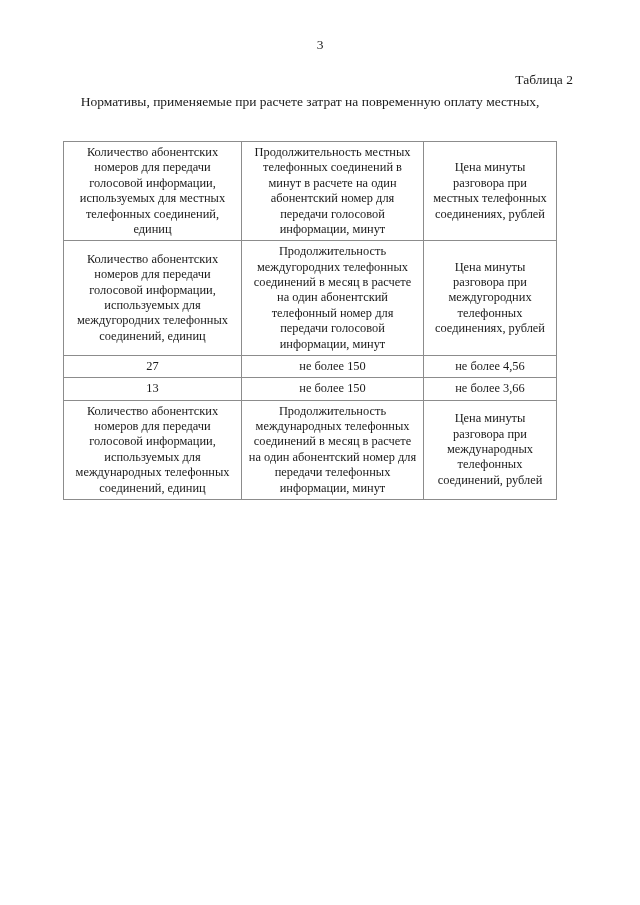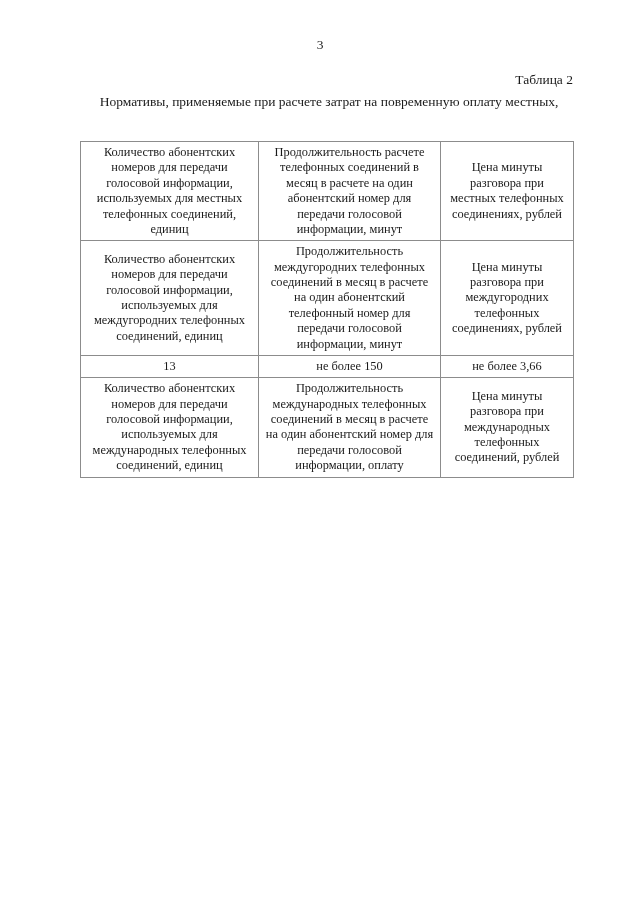--- a/index.html
+++ b/index.html
@@ -35,30 +35,30 @@
     left: 0;
     width: 573px;
     text-align: right;
     font-size: 13.5px;
     line-height: 1;
     font-family: Liberation Serif, serif;
   }
   .doc-title {
     position: absolute;
     top: 93px;
-    left: 79px;
+    left: 60px;
     width: 500px;
     text-align: center;
     font-size: 13.5px;
     line-height: 1.27;
   }
   table.norm-table {
     position: absolute;
     top: 141px;
-    left: 80px;
+    left: 63px;
     width: 493px;
     border-collapse: collapse;
     table-layout: fixed;
   }
   table.norm-table td {
     border: 1px solid #8c8c8c;
     font-size: 12.4px;
     line-height: 1.24;
     text-align: center;
     vertical-align: middle;
@@ -86,37 +86,42 @@
   <table class="norm-table">
     <colgroup>
       <col class="c1">
         <col class="c2">
         <col class="c3">
     </colgroup>
     <tbody>
 
       <tr>
         <td class="head-cell">Количество абонентских номеров для передачи голосовой информации, используемых для местных телефонных соединений, единиц</td>
-        <td class="head-cell">Продолжительность расчете телефонных соединений в месяц в расчете на один абонентский номер для передачи голосовой информации, минут</td>
+        <td class="head-cell">Продолжительность местных телефонных соединений в минут в расчете на один абонентский номер для передачи голосовой информации, минут</td>
         <td class="head-cell">Цена минуты разговора при местных телефонных соединениях, рублей</td>
       </tr>
 
       <tr>
         <td class="head-cell">Количество абонентских номеров для передачи голосовой информации, используемых для междугородних телефонных соединений, единиц</td>
         <td class="head-cell">Продолжительность междугородних телефонных соединений в месяц в расчете на один абонентский телефонный номер для передачи голосовой информации, минут</td>
         <td class="head-cell">Цена минуты разговора при междугородних телефонных соединениях, рублей</td>
       </tr>
       <tr>
+        <td class="value-cell">27</td>
+        <td class="value-cell">не более 150</td>
+        <td class="value-cell">не более 4,56</td>
+      </tr>
+      <tr>
         <td class="value-cell">13</td>
         <td class="value-cell">не более 150</td>
         <td class="value-cell">не более 3,66</td>
       </tr>
 
       <tr>
         <td class="head-cell">Количество абонентских номеров для передачи голосовой информации, используемых для международных телефонных соединений, единиц</td>
-        <td class="head-cell">Продолжительность международных телефонных соединений в месяц в расчете на один абонентский номер для передачи голосовой информации, оплату</td>
+        <td class="head-cell">Продолжительность международных телефонных соединений в месяц в расчете на один абонентский номер для передачи телефонных информации, минут</td>
         <td class="head-cell">Цена минуты разговора при международных телефонных соединений, рублей</td>
       </tr>
 
     </tbody>
   </table>
 
 </div>
 
 </body></html>

